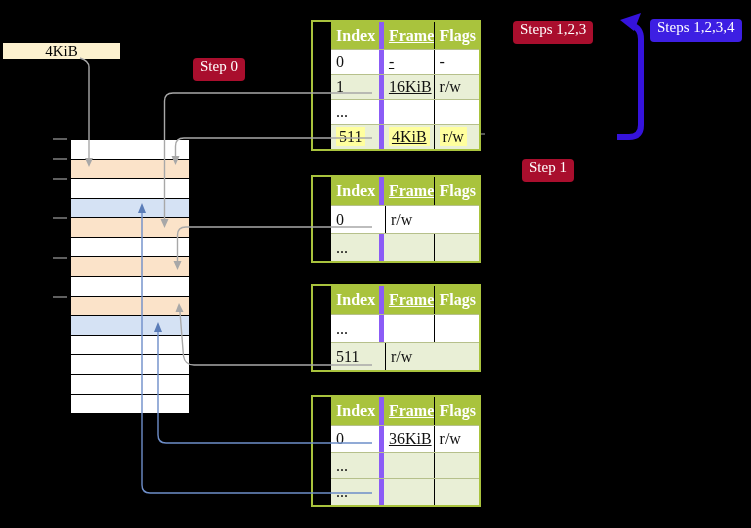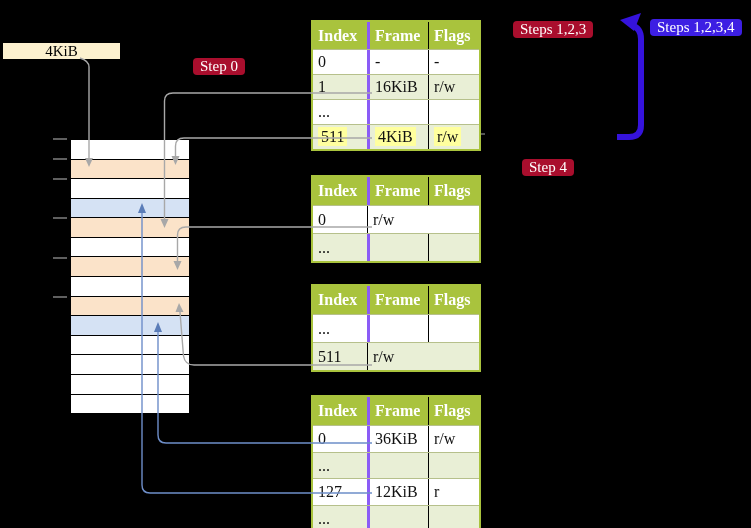--- a/index.html
+++ b/index.html
@@ -11,21 +11,21 @@
   #canvas{position:absolute;inset:0;width:751px;height:528px;}
 
   
   #page-size-label{
     position:absolute;left:3px;top:43px;width:117px;height:16px;
     color:#000;font-size:15px;line-height:16px;text-align:center;z-index:5;
   }
 
   
   .badge{
-    position:absolute;color:#fff;font-size:15px;line-height:17px;height:17px;
+    position:absolute;color:#fff;font-size:15px;line-height:17px;height:23px;
     padding:0 7px;border-radius:4px;z-index:5;white-space:nowrap;
   }
   #badge-step0{left:193px;top:58px;}
   #badge-steps123{left:513px;top:21px;}
   #badge-steps1234{left:650px;top:19px;}
   #badge-step4{left:522px;top:159px;}
 
   
   #memory-column{
     position:absolute;left:70px;top:139px;width:120px;height:275px;
@@ -37,43 +37,43 @@
 
   .tick{
     position:absolute;left:53px;width:14px;height:2px;background:#5f5f5f;z-index:1;
   }
 
   
   .ptable{
     position:absolute;left:311px;width:170px;box-sizing:border-box;
     z-index:2;font-size:16px;color:#111;
   }
-  .tr{display:flex;box-sizing:border-box;}
+  .tr{display:flex;box-sizing:border-box;margin-left:18px;}
   .tr > div{box-sizing:border-box;padding-left:5px;overflow:hidden;white-space:nowrap;}
   .c0{width:54px;}
-  .c1{width:61px;border-left:3px solid #8b5cf6;}
+  .c1{width:61px;border-left:5px solid #8b5cf6;text-decoration:underline;}
   .c2{width:51px;border-left:1px solid #000;}
   .th{font-weight:bold;color:#fff;}
   .tr.data{border-top:1px solid #b6c08b;}
   .hl{padding:1px 3px;}
 
   
   #connectors{position:absolute;left:0;top:0;z-index:10;pointer-events:none;}
 </style>
 </head>
 <body>
 
 <div id="canvas">
 
   <div id="page-size-label" style="background: rgb(252, 241, 207);">4KiB</div>
 
   <div class="badge" id="badge-step0" style="background: rgb(169, 14, 45);">Step 0</div>
   <div class="badge" id="badge-steps123" style="background: rgb(169, 14, 45);">Steps 1,2,3</div>
   <div class="badge" id="badge-steps1234" style="background: rgb(61, 31, 227);">Steps 1,2,3,4</div>
-  <div class="badge" id="badge-step4" style="background: rgb(169, 14, 45);">Step 4</div>
+  <div class="badge" id="badge-step4" style="background: rgb(169, 14, 45);">Step 1</div>
 
   <div id="memory-column">
       <div class="mem-row" style="background: rgb(255, 255, 255);"></div>
       <div class="mem-row" style="background: rgb(251, 227, 201);"></div>
       <div class="mem-row" style="background: rgb(255, 255, 255);"></div>
       <div class="mem-row" style="background: rgb(213, 226, 244);"></div>
       <div class="mem-row" style="background: rgb(251, 227, 201);"></div>
       <div class="mem-row" style="background: rgb(255, 255, 255);"></div>
       <div class="mem-row" style="background: rgb(251, 227, 201);"></div>
       <div class="mem-row" style="background: rgb(255, 255, 255);"></div>
@@ -161,25 +161,20 @@
         <div class="tr data" style="height: 26.7px; line-height: 25.7px; background: rgb(255, 255, 255);">
           <div class="c0">0</div>
           <div class="c1">36KiB</div>
           <div class="c2">r/w</div>
         </div>
         <div class="tr data" style="height: 26.7px; line-height: 25.7px; background: rgb(233, 239, 214);">
           <div class="c0">...</div>
           <div class="c1"></div>
           <div class="c2"></div>
         </div>
-        <div class="tr data" style="height: 26.7px; line-height: 25.7px; background: rgb(255, 255, 255);">
-          <div class="c0">127</div>
-          <div class="c1">12KiB</div>
-          <div class="c2">r</div>
-        </div>
         <div class="tr data" style="height: 26.7px; line-height: 25.7px; background: rgb(233, 239, 214);">
           <div class="c0">...</div>
           <div class="c1"></div>
           <div class="c2"></div>
         </div>
       </div>
     </div>
 
   <svg id="connectors" width="751" height="528" viewBox="0 0 751 528">
 

